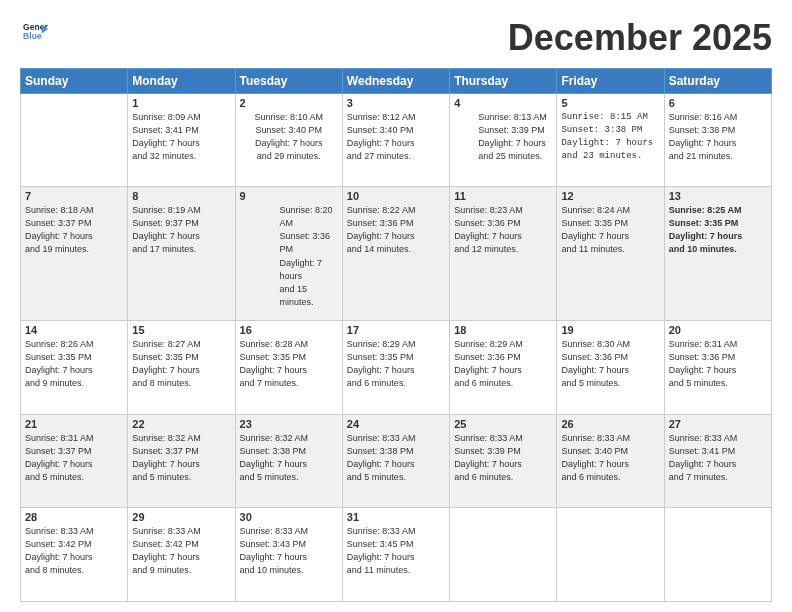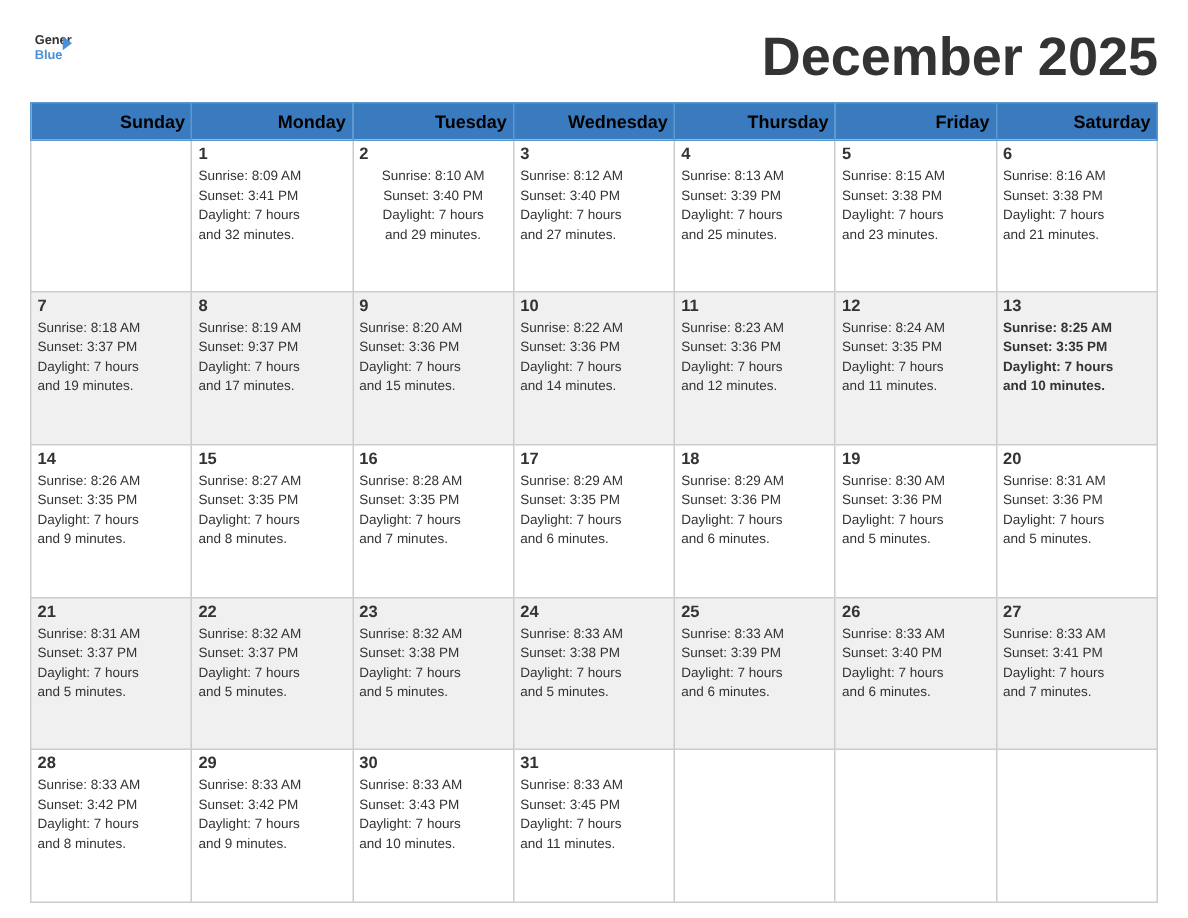--- a/index.html
+++ b/index.html
@@ -47,25 +47,25 @@
     }
     .calendar {
       flex: 1;
       border: 1px solid #ccc;
       border-collapse: collapse;
       width: 100%;
       table-layout: fixed;
     }
     .calendar th {
       background-color: #3a7abf;
-      color: #000000;
+      color: #ffffff;
       font-size: 12px;
       font-weight: bold;
       padding: 5px 4px;
-      text-align: right;
+      text-align: left;
       border: 1px solid #5a9ad0;
     }
     .calendar td {
       border: 1px solid #ccc;
       vertical-align: top;
       padding: 3px 4px;
       font-size: 9.5px;
       color: #333;
       height: 88px;
     }
@@ -141,28 +141,28 @@
           </td>
           <td>
             <div class="day-number">3</div>
             <div class="day-info" style="white-space: pre-line;">Sunrise: 8:12 AM
 Sunset: 3:40 PM
 Daylight: 7 hours
 and 27 minutes.</div>
           </td>
           <td>
             <div class="day-number">4</div>
-            <div class="day-info" style="white-space: pre-line;">Sunrise: 8:13 AM
+            <div class="day-info" style="white-space: pre-line; margin-left: 24px;">Sunrise: 8:13 AM
 Sunset: 3:39 PM
 Daylight: 7 hours
 and 25 minutes.</div>
           </td>
           <td>
             <div class="day-number">5</div>
-            <div class="day-info" style="white-space: pre-line;">Sunrise: 8:15 AM
+            <div class="day-info" style="white-space: pre-line; font-family: Liberation Mono, monospace;">Sunrise: 8:15 AM
 Sunset: 3:38 PM
 Daylight: 7 hours
 and 23 minutes.</div>
           </td>
           <td>
             <div class="day-number">6</div>
             <div class="day-info" style="white-space: pre-line;">Sunrise: 8:16 AM
 Sunset: 3:38 PM
 Daylight: 7 hours
 and 21 minutes.</div>
@@ -178,21 +178,21 @@
           </td>
           <td>
             <div class="day-number">8</div>
             <div class="day-info" style="white-space: pre-line;">Sunrise: 8:19 AM
 Sunset: 9:37 PM
 Daylight: 7 hours
 and 17 minutes.</div>
           </td>
           <td>
             <div class="day-number">9</div>
-            <div class="day-info" style="white-space: pre-line;">Sunrise: 8:20 AM
+            <div class="day-info" style="white-space: pre-line; margin-left: 40px;">Sunrise: 8:20 AM
 Sunset: 3:36 PM
 Daylight: 7 hours
 and 15 minutes.</div>
           </td>
           <td>
             <div class="day-number">10</div>
             <div class="day-info" style="white-space: pre-line;">Sunrise: 8:22 AM
 Sunset: 3:36 PM
 Daylight: 7 hours
 and 14 minutes.</div>

